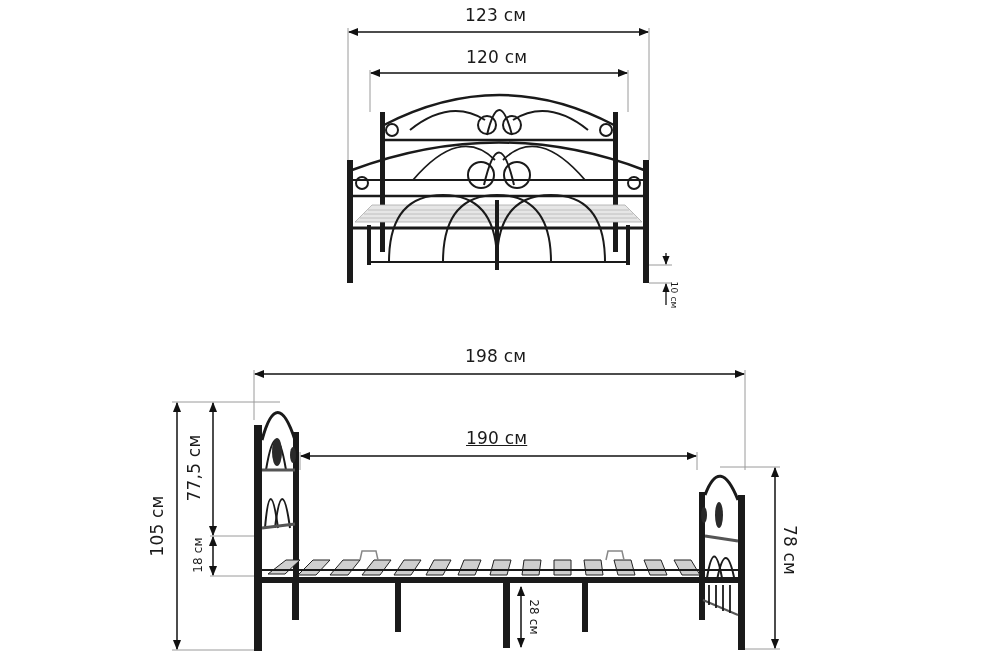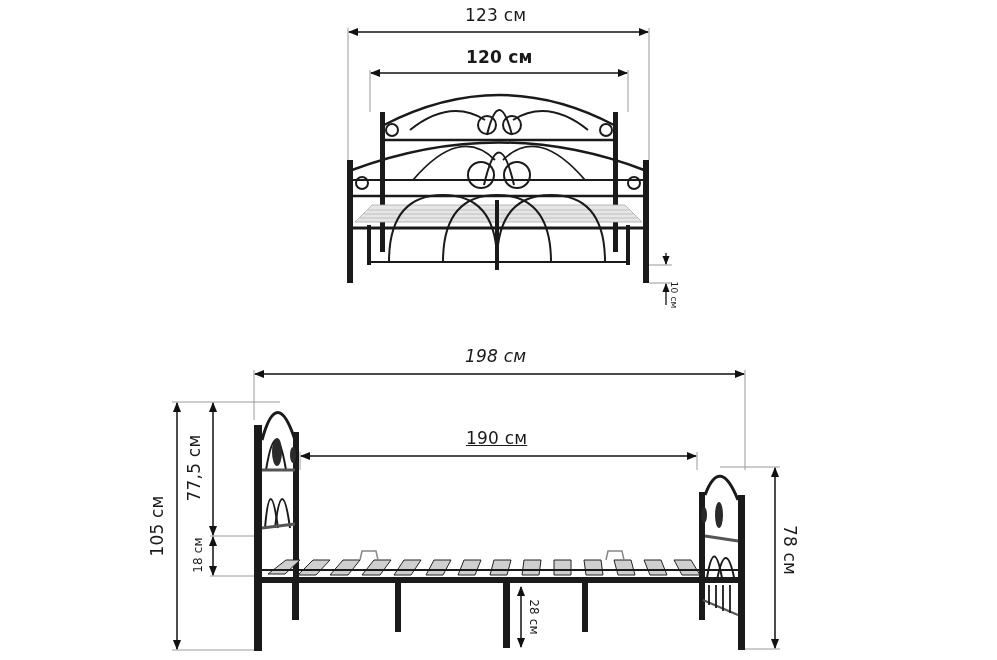--- a/index.html
+++ b/index.html
@@ -154,24 +154,24 @@
     <path d="M606,560 L608,551 L622,551 L624,560" fill="none" stroke="#888" stroke-width="1.5"></path>
 
     <rect x="292" y="583" width="6" height="37" fill="#1a1a1a"></rect>
     <rect x="395" y="583" width="6" height="49" fill="#1a1a1a"></rect>
     <rect x="503" y="583" width="7" height="65" fill="#1a1a1a"></rect>
     <rect x="582" y="583" width="6" height="49" fill="#1a1a1a"></rect>
   </g>
 </svg>
 
 <div class="lbl" style="left:465px; top:5px;">123 см</div>
-<div class="lbl" style="left:466px; top:47px;font-weight:bold;">120 см</div>
+<div class="lbl" style="left:466px; top:47px;">120 см</div>
 <div class="lbl small rot-cw" style="left:660px; top:290px;">10 см</div>
 
-<div class="lbl" style="left:465px; top:346px;font-style:italic;">198 см</div>
+<div class="lbl" style="left:465px; top:346px;">198 см</div>
 <div class="lbl" style="left:466px; top:428px;text-decoration:underline;">190 см</div>
 
 <div class="lbl rot-ccw" style="left:126px; top:516px;">105 см</div>
 <div class="lbl rot-ccw" style="left:161px; top:458px;">77,5 см</div>
 <div class="lbl mid rot-ccw" style="left:180px; top:548px;">18 см</div>
 
 <div class="lbl rot-cw" style="left:765px; top:540px;">78 см</div>
 <div class="lbl mid rot-cw" style="left:516px; top:610px;">28 см</div>
 
 </body></html>

